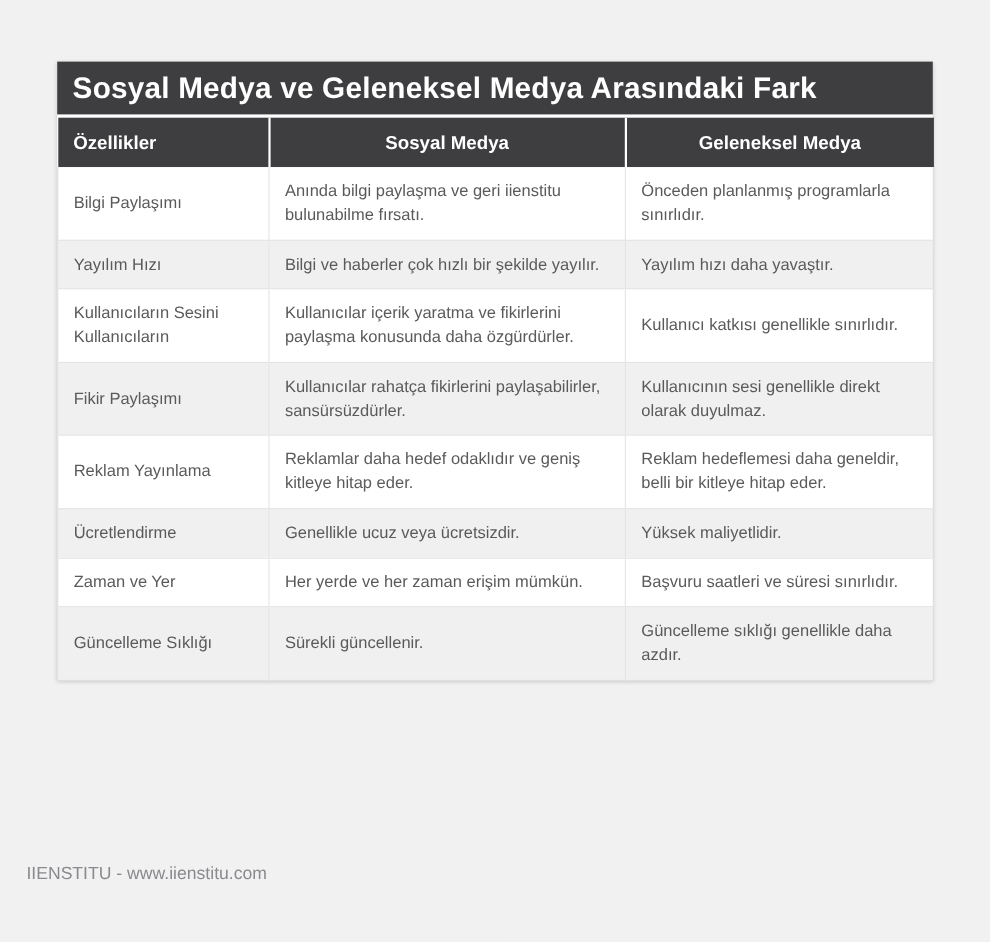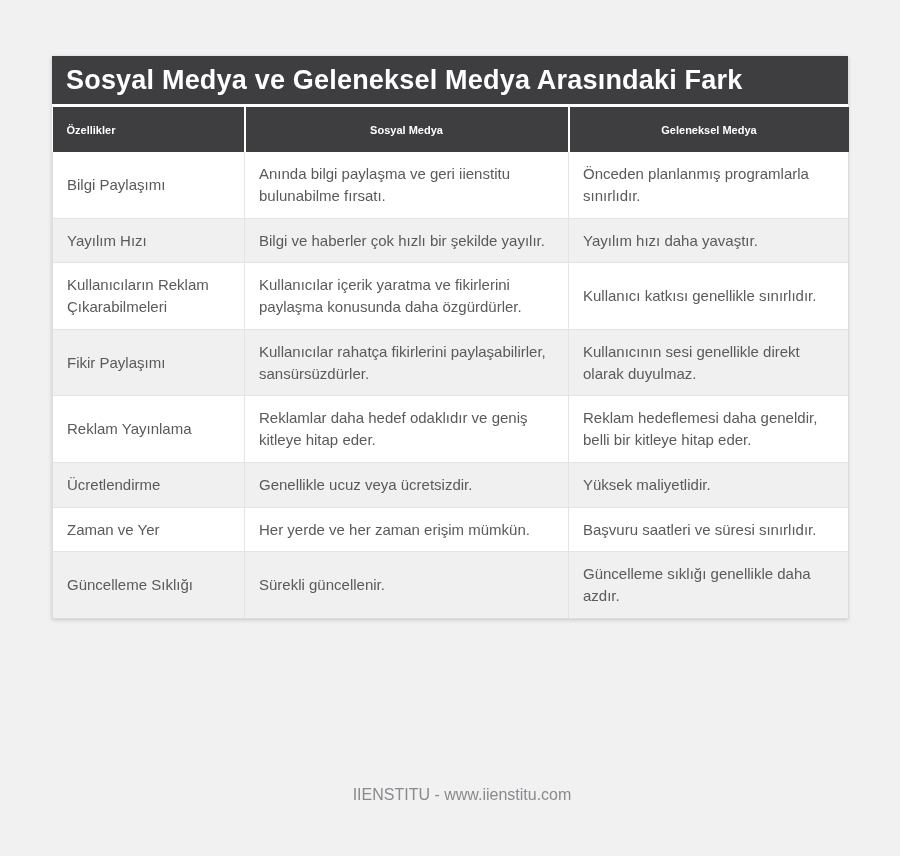--- a/index.html
+++ b/index.html
@@ -50,21 +50,21 @@
     border-collapse: collapse;
     table-layout: fixed;
     margin-top: 3px;
   }
   col.col-features { width: 192px; }
   col.col-social { width: 324px; }
   col.col-traditional { width: 280px; }
   thead th {
     background: var(--header-bg);
     color: var(--header-text);
-    font-size: 11px;
+    font-size: 17px;
     font-weight: bold;
     text-align: left;
     padding: 8px 14px;
     height: 45px;
   }
   thead th + th { border-left: 2px solid #ffffff; text-align: center; }
   tbody td {
     font-size: 15px;
     line-height: 1.45;
     color: var(--body-text);
@@ -78,21 +78,20 @@
   tbody td:first-child { border-left: 1px solid var(--border); }
   tbody td:last-child { border-right: 1px solid var(--border); }
   tbody tr:last-child td { border-bottom: 1px solid var(--border); }
   tbody tr { background: var(--white-row-bg); }
   tbody tr:nth-child(even) { background: var(--stripe-row-bg); }
   .footer {
     position: absolute;
     left: 0;
     top: 786px;
     width: 900px;
-    text-align: center;
     font-size: 16px;
     color: var(--footer-text);
     padding-left: 24px;
   }
 </style>
 </head>
 <body>
 
 <div class="card">
   <div class="title-bar">
@@ -116,21 +115,21 @@
           <td>Bilgi Paylaşımı</td>
           <td>Anında bilgi paylaşma ve geri iienstitu bulunabilme fırsatı.</td>
           <td>Önceden planlanmış programlarla sınırlıdır.</td>
         </tr>
         <tr>
           <td>Yayılım Hızı</td>
           <td>Bilgi ve haberler çok hızlı bir şekilde yayılır.</td>
           <td>Yayılım hızı daha yavaştır.</td>
         </tr>
         <tr>
-          <td>Kullanıcıların Reklam Çıkarabilmeleri</td>
+          <td>Kullanıcıların Sesini Kullanıcıların</td>
           <td>Kullanıcılar içerik yaratma ve fikirlerini paylaşma konusunda daha özgürdürler.</td>
           <td>Kullanıcı katkısı genellikle sınırlıdır.</td>
         </tr>
         <tr>
           <td>Fikir Paylaşımı</td>
           <td>Kullanıcılar rahatça fikirlerini paylaşabilirler, sansürsüzdürler.</td>
           <td>Kullanıcının sesi genellikle direkt olarak duyulmaz.</td>
         </tr>
         <tr>
           <td>Reklam Yayınlama</td>

